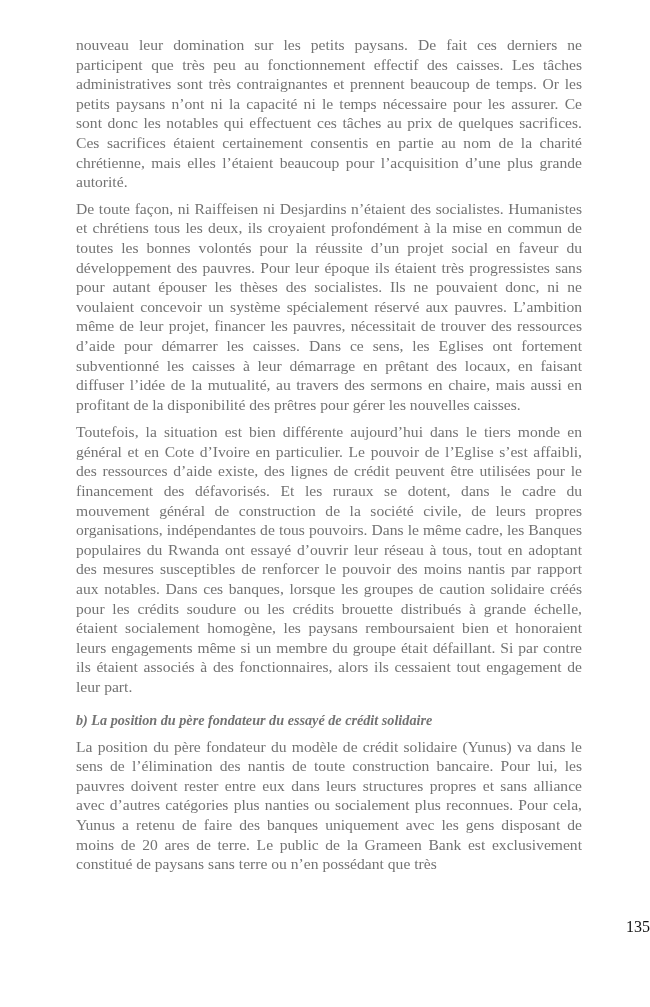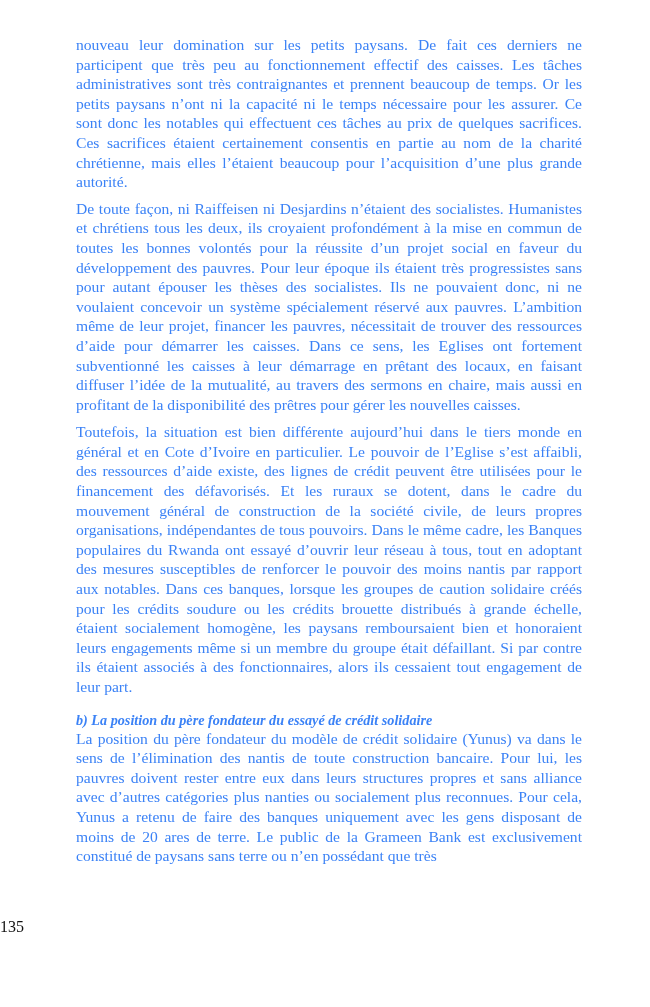--- a/index.html
+++ b/index.html
@@ -1,30 +1,30 @@
 <!DOCTYPE html>
 <html><head>
 <meta charset="utf-8">
 <style>
   html, body { margin: 0; padding: 0; background: #ffffff; }
   body { width: 650px; height: 1007px; position: relative; overflow: hidden; }
   .page {
     position: absolute; left: 76px; top: 35px; width: 506px;
     font-family: "Liberation Serif", serif; font-size: 15.6px; line-height: 19.6px;
-    color: #3b82f6; text-align: justify; hyphens: none;
+    color: #737373; text-align: justify; hyphens: none;
   }
   .para { margin: 0 0 8px 0; }
   .para.first { margin-bottom: 7px; }
   .section-heading {
     font-weight: bold; font-style: italic; font-size: 14.2px; line-height: 18px;
     margin: 14px 0 0 0; text-align: left;
   }
-  .para.after-heading { margin-top: 0; }
+  .para.after-heading { margin-top: 8px; }
   .page-number {
-    position: absolute; left: 0; width: 650px; top: 918px; text-align: left;
+    position: absolute; left: 0; width: 650px; top: 918px; text-align: right;
     font-family: "Liberation Serif", serif; font-size: 16px; color: #111111;
   }
 </style>
 </head>
 <body>
 
 <div class="page">
   <p class="para first">nouveau leur domination sur les petits paysans. De fait ces derniers ne participent que très peu au fonctionnement effectif des caisses. Les tâches administratives sont très contraignantes et prennent beaucoup de temps. Or les petits paysans n’ont ni la capacité ni le temps nécessaire pour les assurer. Ce sont donc les notables qui effectuent ces tâches au prix de quelques sacrifices. Ces sacrifices étaient certainement consentis en partie au nom de la charité chrétienne, mais elles l’étaient beaucoup pour l’acquisition d’une plus grande autorité.</p>
   <p class="para">De toute façon, ni Raiffeisen ni Desjardins n’étaient des socialistes. Humanistes et chrétiens tous les deux, ils croyaient profondément à la mise en commun de toutes les bonnes volontés pour la réussite d’un projet social en faveur du développement des pauvres. Pour leur époque ils étaient très progressistes sans pour autant épouser les thèses des socialistes. Ils ne pouvaient donc, ni ne voulaient concevoir un système spécialement réservé aux pauvres. L’ambition même de leur projet, financer les pauvres, nécessitait de trouver des ressources d’aide pour démarrer les caisses. Dans ce sens, les Eglises ont fortement subventionné les caisses à leur démarrage en prêtant des locaux, en faisant diffuser l’idée de la mutualité, au travers des sermons en chaire, mais aussi en profitant de la disponibilité des prêtres pour gérer les nouvelles caisses.</p>
   <p class="para">Toutefois, la situation est bien différente aujourd’hui dans le tiers monde en général et en Cote d’Ivoire en particulier. Le pouvoir de l’Eglise s’est affaibli, des ressources d’aide existe, des lignes de crédit peuvent être utilisées pour le financement des défavorisés. Et les ruraux se dotent, dans le cadre du mouvement général de construction de la société civile, de leurs propres organisations, indépendantes de tous pouvoirs. Dans le même cadre, les Banques populaires du Rwanda ont essayé d’ouvrir leur réseau à tous, tout en adoptant des mesures susceptibles de renforcer le pouvoir des moins nantis par rapport aux notables. Dans ces banques, lorsque les groupes de caution solidaire créés pour les crédits soudure ou les crédits brouette distribués à grande échelle, étaient socialement homogène, les paysans remboursaient bien et honoraient leurs engagements même si un membre du groupe était défaillant. Si par contre ils étaient associés à des fonctionnaires, alors ils cessaient tout engagement de leur part.</p>

